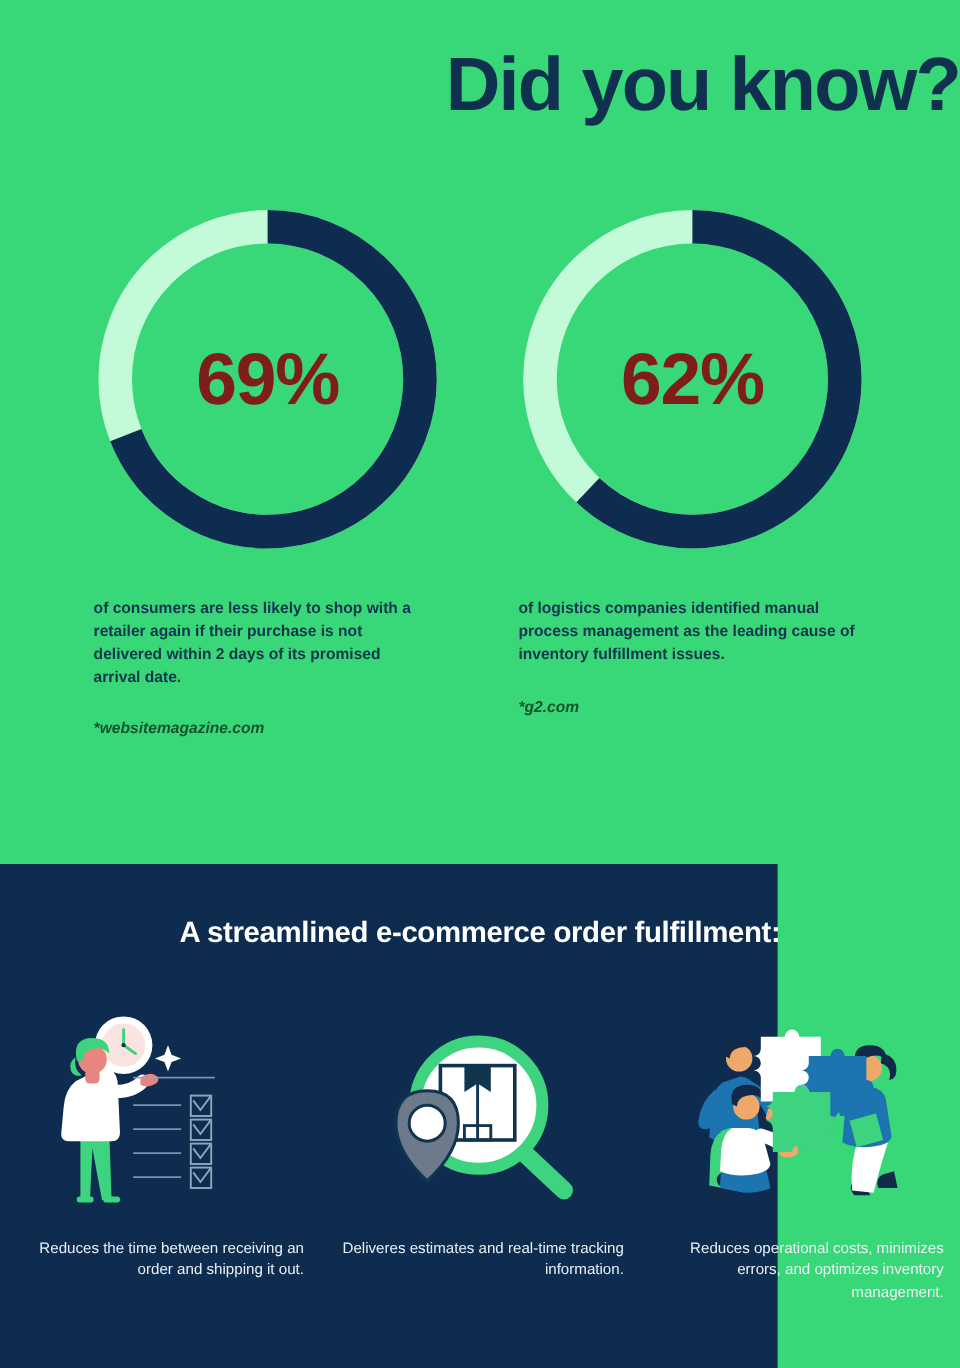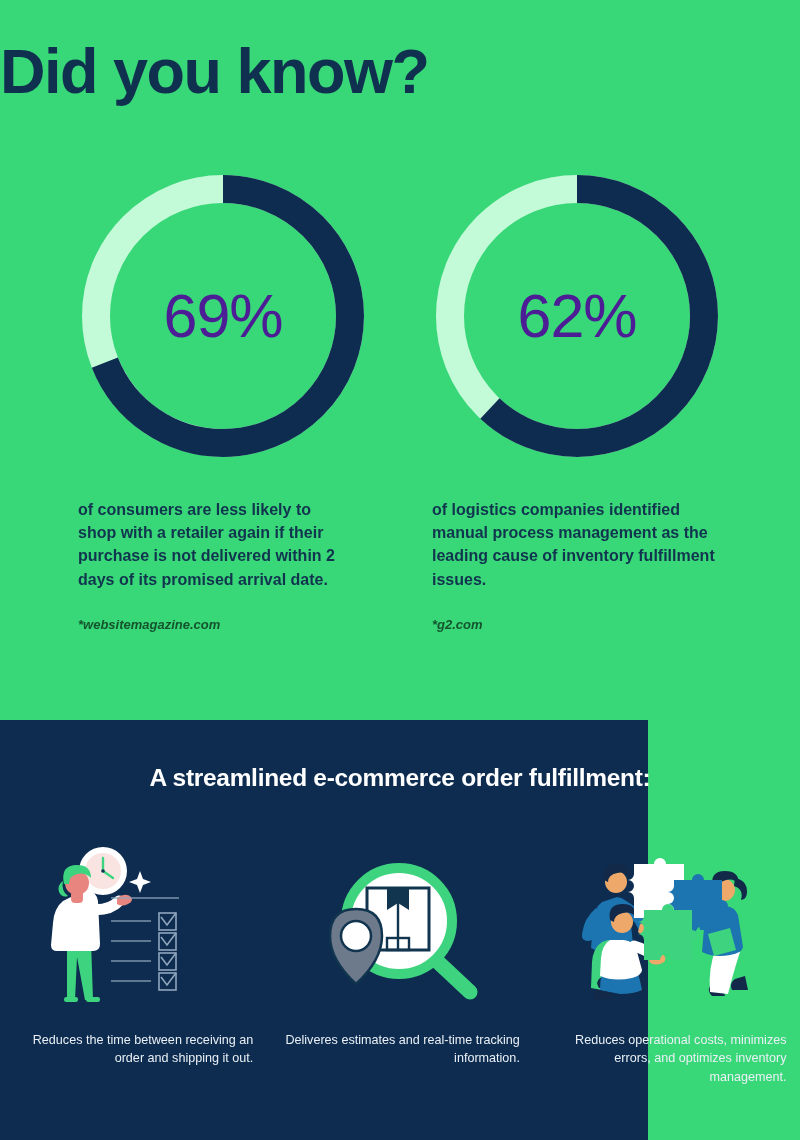--- a/index.html
+++ b/index.html
@@ -16,48 +16,48 @@
 
   
   #top-section {
     position: absolute; left: 0; top: 0;
     width: 800px; height: 720px;
     background: #38d777;
   }
   #page-title {
     position: absolute; left: 0; top: 38px;
     width: 800px;
-    text-align: left;
+    text-align: right;
     color: #10304f;
     font-size: 63px;
     font-weight: 900;
     letter-spacing: -1.5px;
     line-height: 1.05;
   }
 
   .stat-col { position: absolute; top: 170px; width: 300px; }
   #stat-col-left  { left: 78px; }
   #stat-col-right { left: 432px; }
 
   .donut-wrap { position: relative; width: 290px; height: 292px; }
   .donut-wrap svg { display: block; }
   .donut-value {
     position: absolute; left: 0; top: 0;
     width: 290px; height: 292px;
     display: flex; align-items: center; justify-content: center;
-    color: #4c1d95;
+    color: #7f1d1d;
     font-size: 61px;
-    font-weight: 400;
+    font-weight: 700;
     letter-spacing: -1px;
   }
 
   .stat-body {
     margin-top: 36px;
     color: #11344f;
-    font-size: 16px;
+    font-size: 13px;
     font-weight: bold;
     line-height: 1.45;
     width: 270px;
   }
   #stat-col-right .stat-body { width: 290px; }
   .stat-source {
     margin-top: 26px;
     color: #14532d;
     font-size: 13px;
     font-weight: bold;

